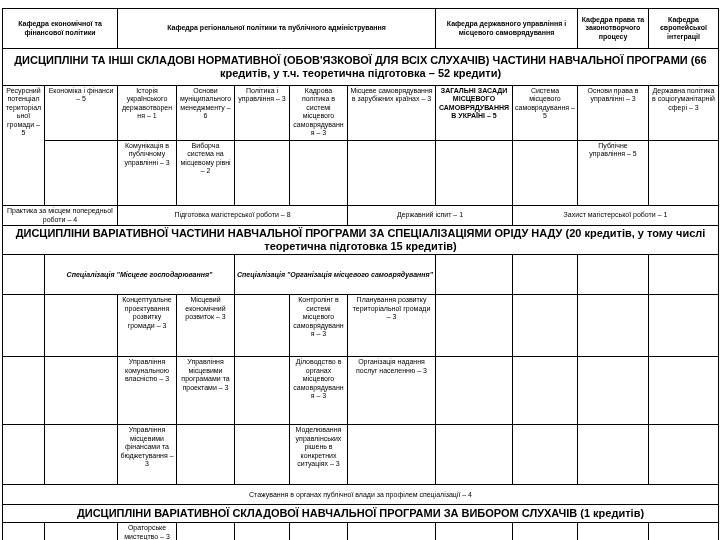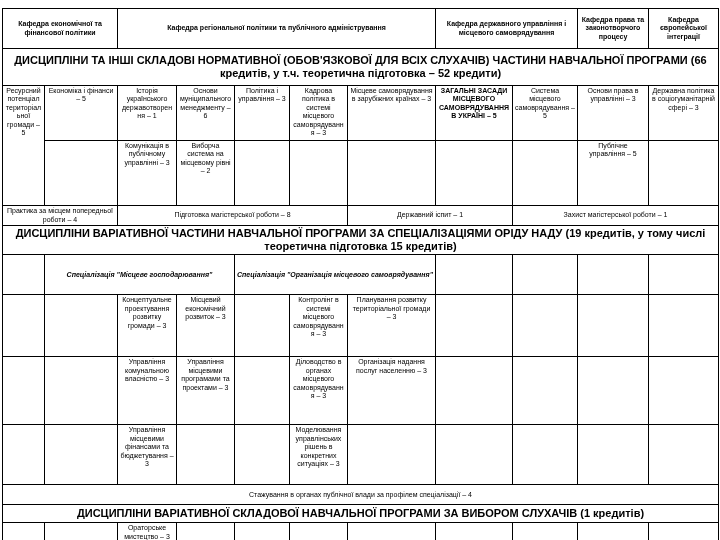--- a/index.html
+++ b/index.html
@@ -91,21 +91,21 @@
   </tr>
 
   <tr style="height:20px">
     <td colspan="2" class="mid">Практика за місцем попередньої роботи – 4</td>
     <td colspan="4" class="mid">Підготовка магістерської роботи – 8</td>
     <td colspan="2" class="mid">Державний іспит – 1</td>
     <td colspan="3" class="mid">Захист магістерської роботи – 1</td>
   </tr>
 
   <tr style="height:25px">
-    <td colspan="11" class="title">ДИСЦИПЛІНИ ВАРІАТИВНОЇ ЧАСТИНИ НАВЧАЛЬНОЇ ПРОГРАМИ ЗА СПЕЦІАЛІЗАЦІЯМИ ОРІДУ НАДУ (19 кредитів, у тому числі теоретична підготовка 15 кредитів)</td>
+    <td colspan="11" class="title">ДИСЦИПЛІНИ ВАРІАТИВНОЇ ЧАСТИНИ НАВЧАЛЬНОЇ ПРОГРАМИ ЗА СПЕЦІАЛІЗАЦІЯМИ ОРІДУ НАДУ (20 кредитів, у тому числі теоретична підготовка 15 кредитів)</td>
   </tr>
 
   <tr style="height:40px">
     <td></td>
     <td colspan="3" class="b i mid">Спеціалізація "Місцеве господарювання"</td>
     <td colspan="3" class="b i mid">Спеціалізація "Організація місцевого самоврядування"</td>
     <td></td>
     <td></td>
     <td></td>
     <td></td>

